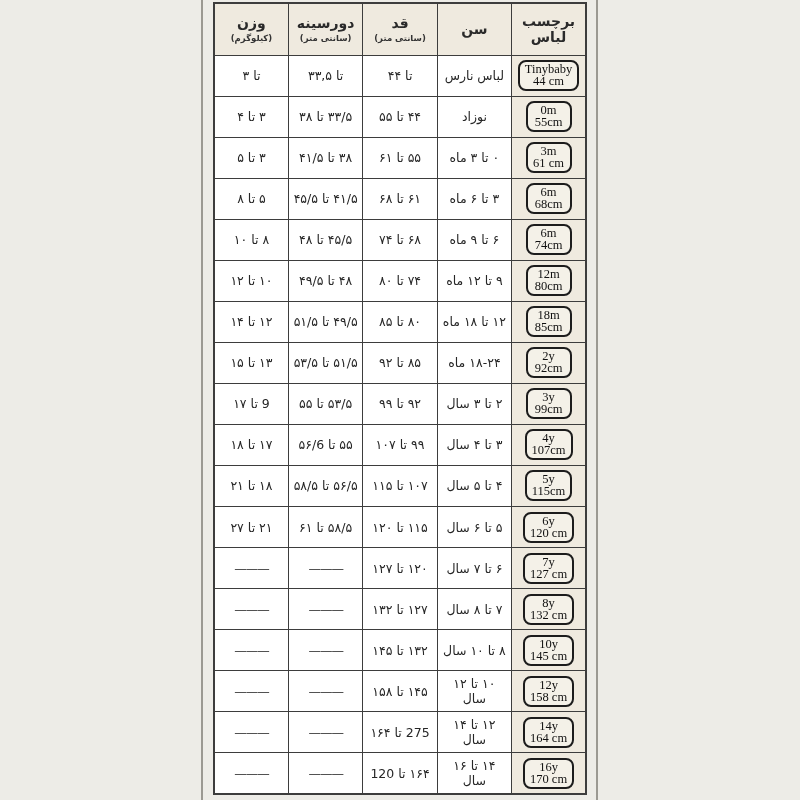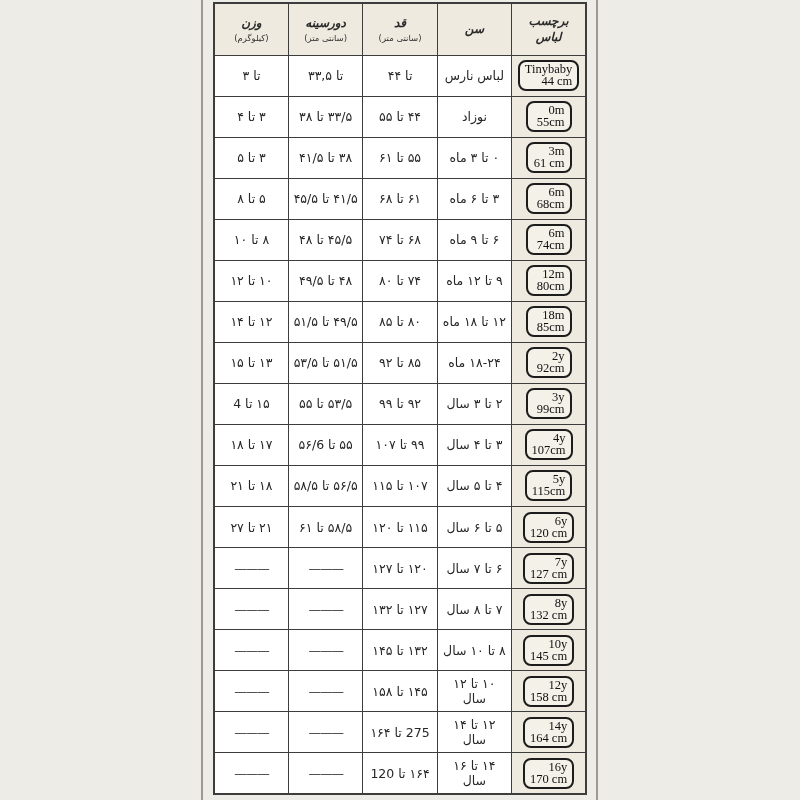--- a/index.html
+++ b/index.html
@@ -32,22 +32,22 @@
     padding: 0 2px;
     overflow: hidden;
   }
   thead tr { height: 52px; }
   tbody tr { height: 41px; }
   thead th {
     background: #efeadf;
     font-weight: bold;
     color: #2a2a2a;
   }
-  .col-title { display: block; font-size: 12px; line-height: 16px; font-style: italic; }
-  .col-sub   { display: block; font-size: 8.5px; line-height: 10px; font-weight: normal; margin-top: 2px; color: #333; }
+  .col-title { display: block; font-size: 14px; line-height: 16px; }
+  .col-sub   { display: block; font-size: 8.5px; line-height: 10px; font-weight: bold; margin-top: 2px; color: #333; }
   .col-sub:empty { display: none; }
 
   tbody td {
     background: #ffffff;
     font-size: 12.5px;
     color: #262626;
   }
   tbody td.label-cell { background: #efeadf; }
 
   .dashy { letter-spacing: -1px; color: #3a3a3a; }
@@ -57,21 +57,20 @@
     direction: ltr;
     background: #f4f1e8;
     border: 2px solid #1c1c1c;
     border-radius: 8px;
     padding: 1px 5px 2px 5px;
     font-family: "Liberation Serif", "DejaVu Serif", serif;
     font-size: 12.5px;
     line-height: 12px;
     color: #111;
     min-width: 32px;
-    text-align: right;
   }
   .badge-top, .badge-bottom { display: block; white-space: nowrap; }
 </style>
 </head>
 <body>
 
 <div class="frame-line left"></div>
 <div class="frame-line right"></div>
 
 <table class="size-table">
@@ -212,21 +211,21 @@
   <tr>
     <td class="label-cell">
       <span class="size-badge">
         <span class="badge-top">3y</span>
         <span class="badge-bottom">99cm</span>
       </span>
     </td>
     <td>۲ تا ۳ سال</td>
     <td>۹۲ تا ۹۹</td>
     <td>۵۳/۵ تا ۵۵</td>
-    <td>۱۵ تا 4</td>
+    <td>9 تا ۱۷</td>
   </tr>
 
   <tr>
     <td class="label-cell">
       <span class="size-badge">
         <span class="badge-top">4y</span>
         <span class="badge-bottom">107cm</span>
       </span>
     </td>
     <td>۳ تا ۴ سال</td>

